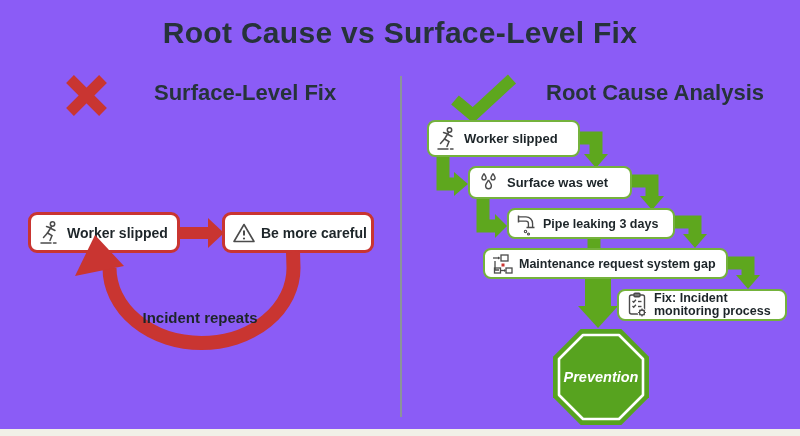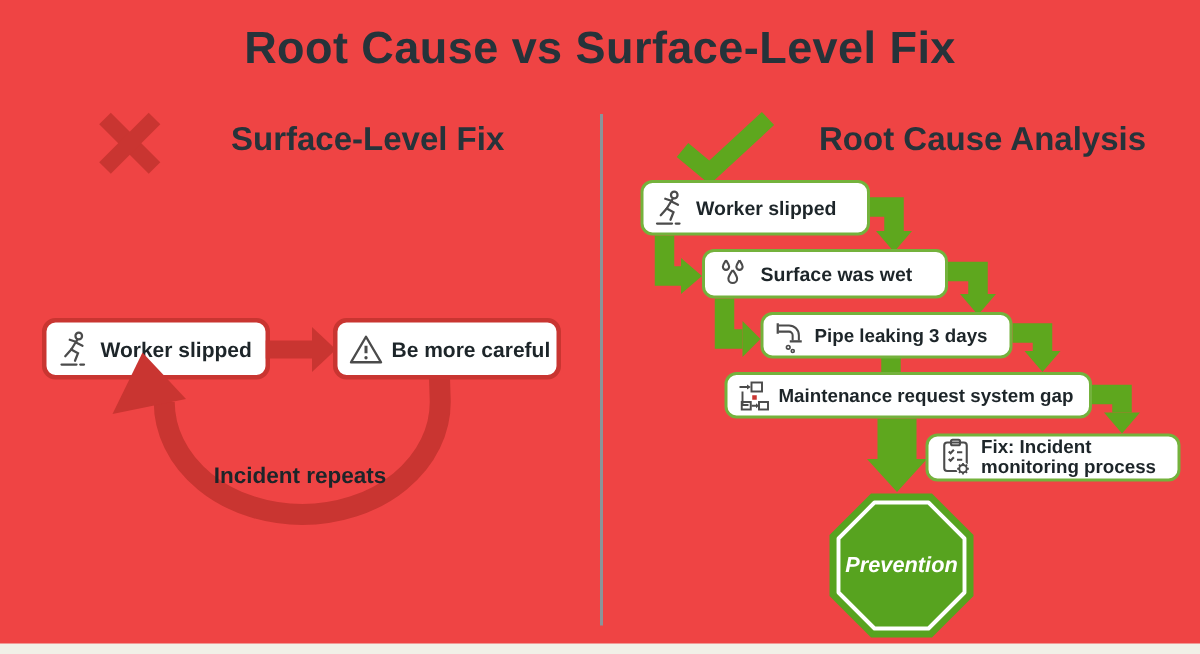--- a/index.html
+++ b/index.html
@@ -1,16 +1,16 @@
 <!DOCTYPE html>
 <html><head>
 <meta charset="utf-8">
 <style>
   html,body{margin:0;padding:0;}
-  .canvas{position:relative;width:800px;height:436px;background:#ef4444;overflow:hidden;
+  .canvas{position:relative;width:800px;height:436px;background:#8b5cf6;overflow:hidden;
           font-family:"Liberation Sans",sans-serif;color:#26333a;}
   .abs{position:absolute;}
   .title{left:0;top:16px;width:800px;text-align:center;font-size:30px;font-weight:800;
          letter-spacing:.3px;color:#26333a;}
   .heading{font-size:22px;font-weight:800;color:#26333a;white-space:nowrap;margin-left:36px;}
   .divider{left:400px;top:76px;width:2px;height:341px;background:#8b9499;}
   .bottom-strip{left:0;bottom:0;width:800px;height:7px;background:#f1f0e7;}
 
   .rbox{background:#fff;border:3px solid #c93531;border-radius:9px;display:flex;
         align-items:center;gap:5px;padding:0 4px 0 7px;box-sizing:border-box;}

